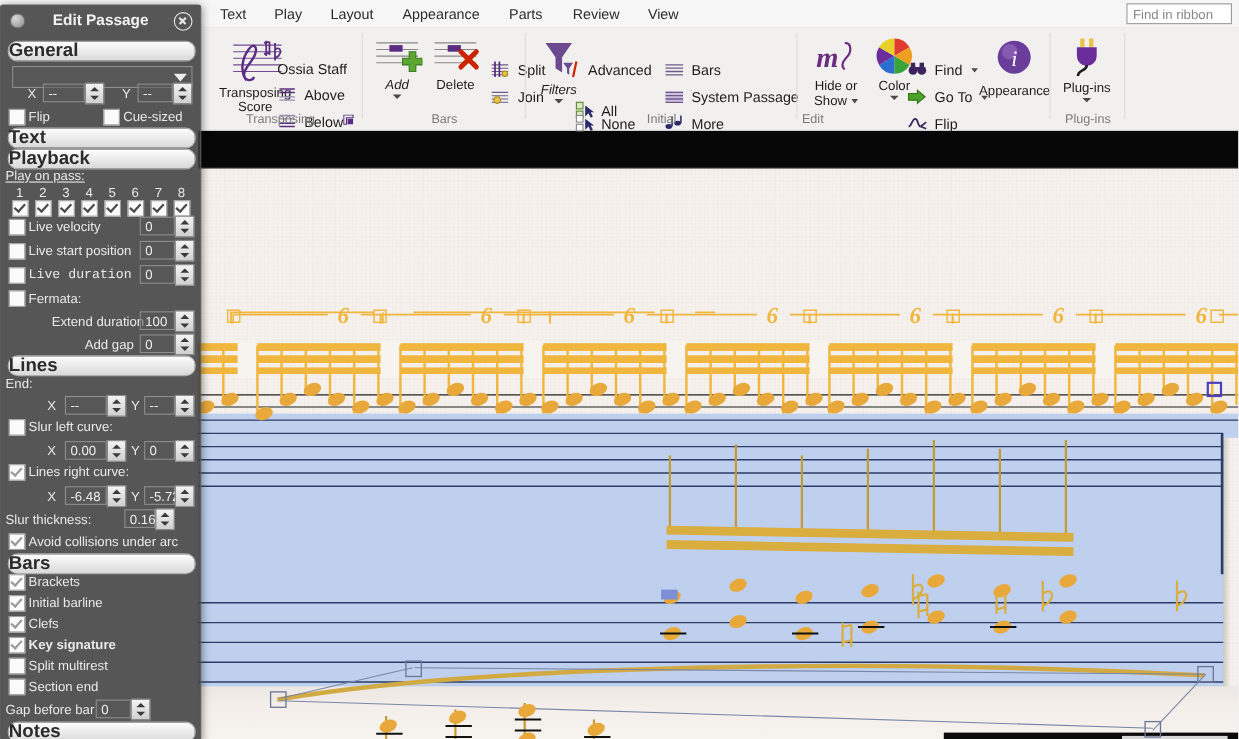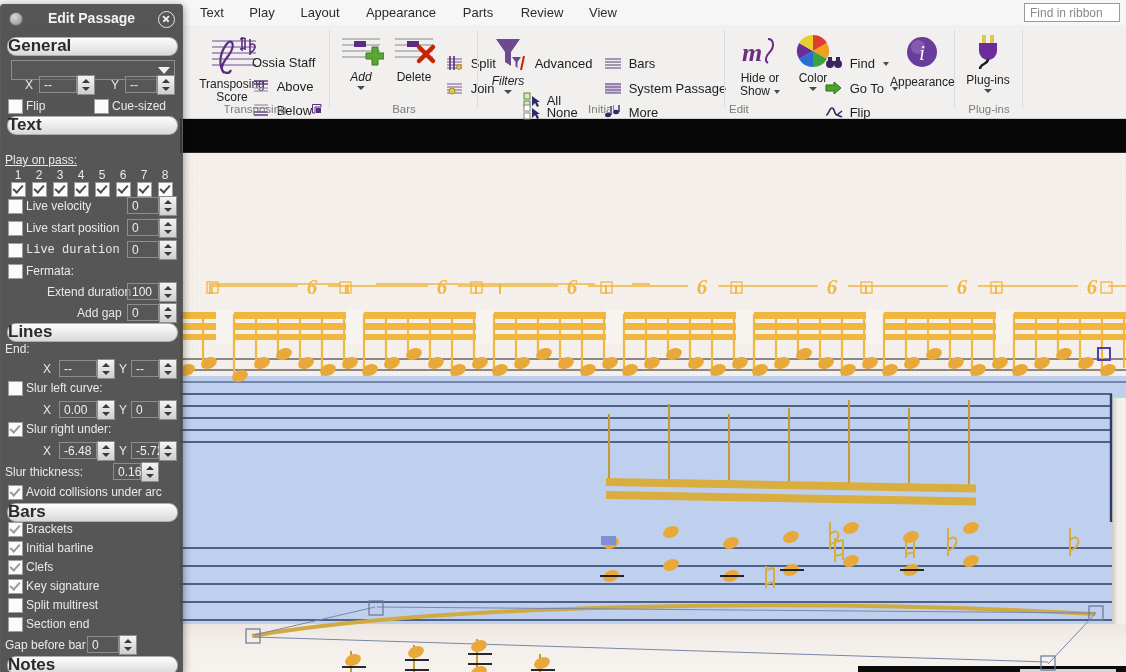--- a/index.html
+++ b/index.html
@@ -714,20 +714,21 @@
         <i class="dn"></i>
       </div>
 
     <div class="cb" style="left:7px;top:94px;"></div>
     <div class="lab" style="left:25px;top:94px;">Flip</div>
     <div class="cb" style="left:93px;top:94px;"></div>
     <div class="lab" style="left:111px;top:94px;">Cue-sized</div>
 
     <div class="sect" style="top:111px;">Text</div>
 
+    <div class="sect" style="top:130px;">Playback</div>
     <div class="lab" style="left:4px;top:148px;text-decoration:underline;">Play on pass:</div>
 
     <div class="passnum" style="left:10px;top:163px;">1</div>
     <div class="passnum" style="left:31px;top:163px;">2</div>
     <div class="passnum" style="left:52px;top:163px;">3</div>
     <div class="passnum" style="left:73px;top:163px;">4</div>
     <div class="passnum" style="left:94px;top:163px;">5</div>
     <div class="passnum" style="left:115px;top:163px;">6</div>
     <div class="passnum" style="left:136px;top:163px;">7</div>
     <div class="passnum" style="left:157px;top:163px;">8</div>
@@ -806,21 +807,21 @@
         <i class="dn"></i>
       </div>
     <div class="lab" style="left:118px;top:398px;">Y</div>
     <div class="fld" style="left:130px;top:396px;width:28px;">0</div>
     <div class="spin" style="left:158px;top:395px;">
         <i class="up"></i>
         <i class="dn"></i>
       </div>
 
     <div class="cb chkd" style="left:7px;top:417px;"></div>
-    <div class="lab" style="left:25px;top:417px;">Slur right under:</div>
+    <div class="lab" style="left:25px;top:417px;">Lines right curve:</div>
     <div class="lab" style="left:42px;top:439px;">X</div>
     <div class="fld" style="left:58px;top:437px;width:38px;">-6.48</div>
     <div class="spin" style="left:96px;top:436px;">
         <i class="up"></i>
         <i class="dn"></i>
       </div>
     <div class="lab" style="left:118px;top:439px;">Y</div>
     <div class="fld" style="left:130px;top:437px;width:28px;">-5.72</div>
     <div class="spin" style="left:158px;top:436px;">
         <i class="up"></i>
@@ -839,21 +840,21 @@
 
     <div class="sect" style="top:498px;">Bars</div>
 
     <div class="cb chkd" style="left:7px;top:517px;"></div>
     <div class="lab" style="left:25px;top:517px;">Brackets</div>
     <div class="cb chkd" style="left:7px;top:536px;"></div>
     <div class="lab" style="left:25px;top:536px;">Initial barline</div>
     <div class="cb chkd" style="left:7px;top:555px;"></div>
     <div class="lab" style="left:25px;top:555px;">Clefs</div>
     <div class="cb chkd" style="left:7px;top:574px;"></div>
-    <div class="lab" style="left:25px;top:574px;">Key signature</div>
+    <div class="lab" style="left:25px;top:574px;font-weight:bold;">Key signature</div>
     <div class="cb" style="left:7px;top:593px;"></div>
     <div class="lab" style="left:25px;top:593px;">Split multirest</div>
     <div class="cb" style="left:7px;top:612px;"></div>
     <div class="lab" style="left:25px;top:612px;">Section end</div>
 
     <div class="lab" style="left:4px;top:633px;">Gap before bar</div>
     <div class="fld" style="left:86px;top:631px;width:32px;">0</div>
     <div class="spin" style="left:118px;top:630px;">
         <i class="up"></i>
         <i class="dn"></i>

